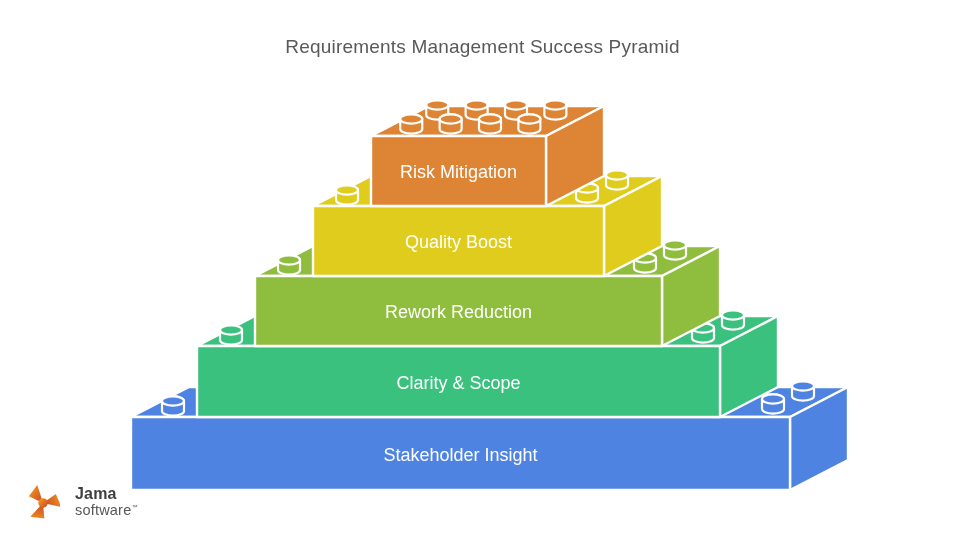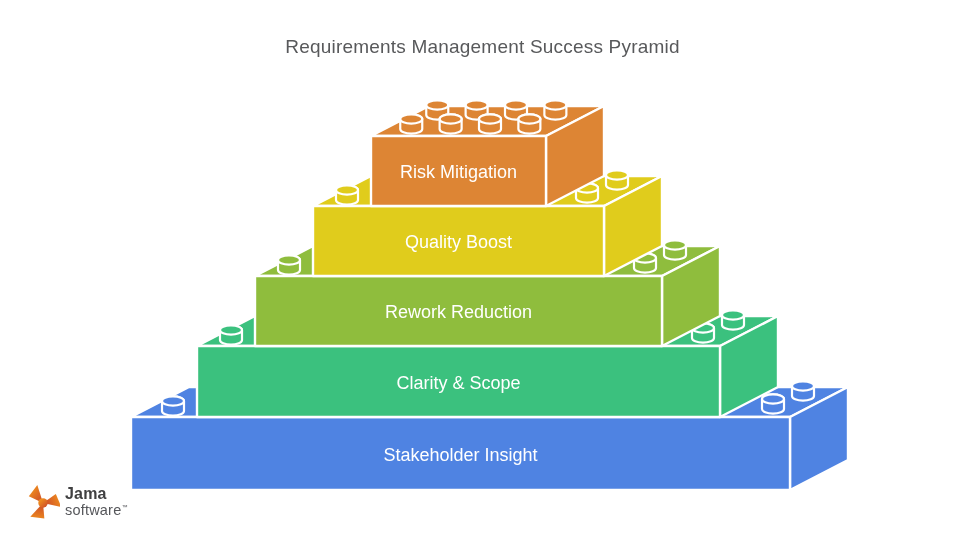--- a/index.html
+++ b/index.html
@@ -6,21 +6,21 @@
   #stage{
     position:relative;width:965px;height:542px;background:#ffffff;
     font-family:"Liberation Sans", sans-serif;overflow:hidden;
   }
   #page-title{
     position:absolute;top:36px;left:0;width:965px;text-align:center;
     font-size:19px;letter-spacing:.2px;color:#58595B;
   }
   #pyramid-svg{position:absolute;left:0;top:0;}
   #brand{
-    position:absolute;left:26px;top:483px;display:flex;align-items:center;gap:5px;
+    position:absolute;left:26px;top:483px;display:flex;align-items:center;gap:15px;
   }
   #brand .words{line-height:1.05;}
   .brand-name{font-size:16px;font-weight:bold;color:#404041;letter-spacing:.2px;}
   .brand-product{font-size:14.5px;color:#55565A;letter-spacing:.2px;}
   .brand-mark{font-size:6px;vertical-align:super;color:#55565A;}
 </style>
 </head>
 <body>
 
 <div id="stage">

